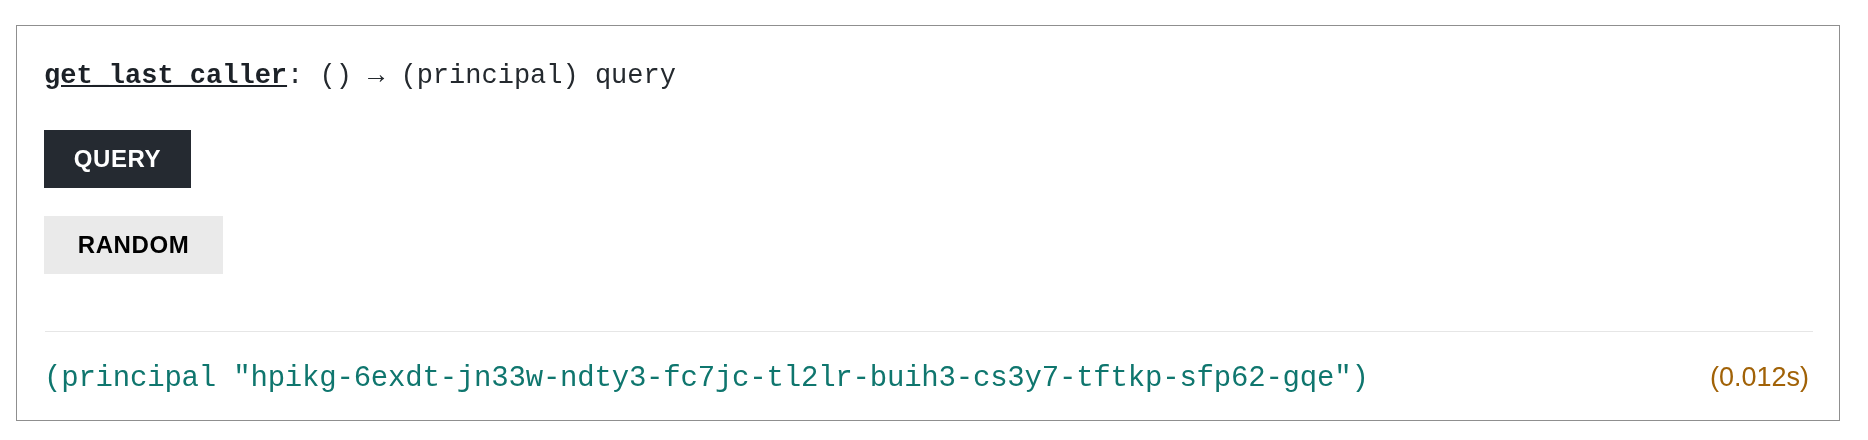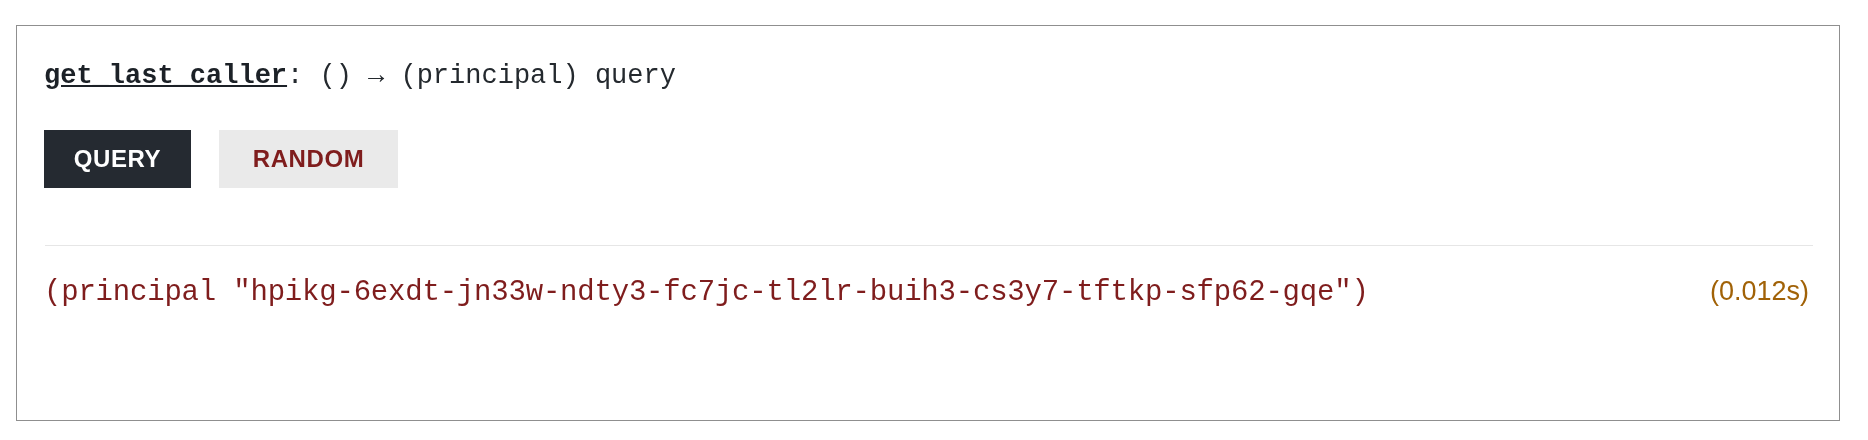--- a/index.html
+++ b/index.html
@@ -46,20 +46,21 @@
   .signature .sig-rest {
     font-weight: normal;
     color: #24292e;
   }
 
   .button-row {
     margin-top: 38px;
     display: flex;
     align-items: flex-start;
     gap: 28px;
+    flex-direction: column;
   }
 
   .btn {
     border: none;
     outline: none;
     cursor: pointer;
     font-family: "Liberation Sans", sans-serif;
     font-size: 24px;
     font-weight: bold;
     letter-spacing: 0.6px;
@@ -71,21 +72,21 @@
     box-sizing: border-box;
     border-radius: 0;
   }
   .btn-primary {
     background: #252a31;
     color: #ffffff;
     min-width: 147px;
   }
   .btn-secondary {
     background: #eaeaea;
-    color: #7f1d1d;
+    color: #000000;
     min-width: 179px;
   }
 
   .divider {
     margin-top: 57px;
     margin-left: 1px;
     width: 1768px;
     height: 1px;
     background: #e6e6e6;
   }
@@ -94,21 +95,21 @@
     margin-top: 30px;
     display: flex;
     align-items: baseline;
     justify-content: space-between;
     padding-right: 4px;
   }
   .output-value {
     font-family: "Liberation Mono", "DejaVu Sans Mono", monospace;
     font-size: 29px;
     line-height: 1.15;
-    color: #7f1d1d;
+    color: #0f766e;
     white-space: pre;
     letter-spacing: -0.2px;
   }
   .output-duration {
     font-family: Liberation Sans, sans-serif;
     font-size: 27px;
     line-height: 1.15;
     color: #a16207;
     white-space: pre;
     flex: 0 0 auto;

